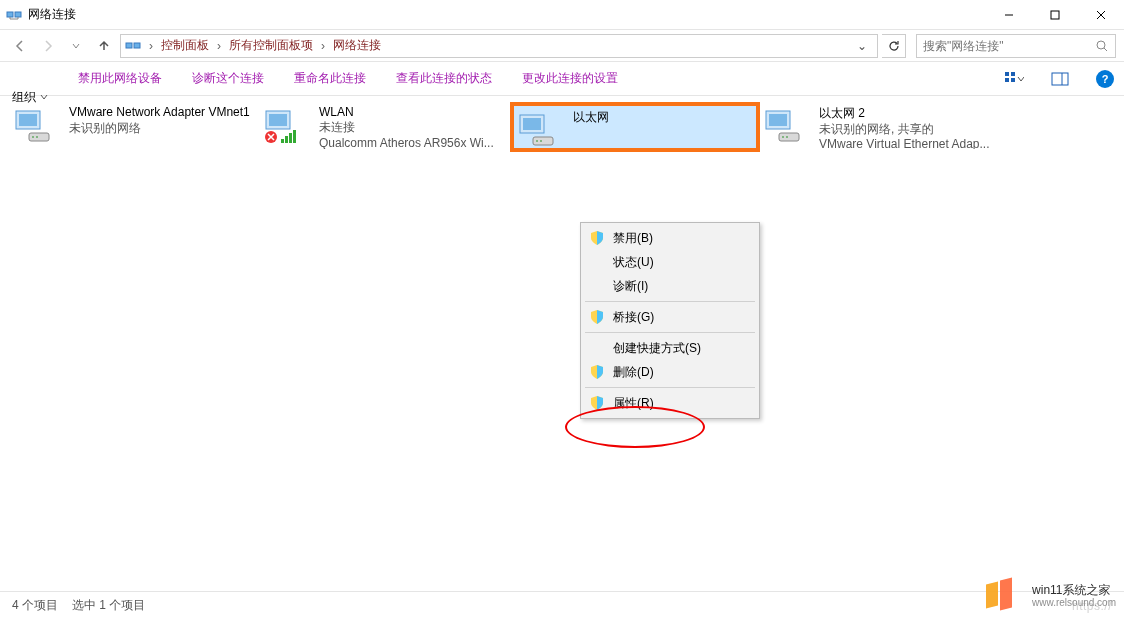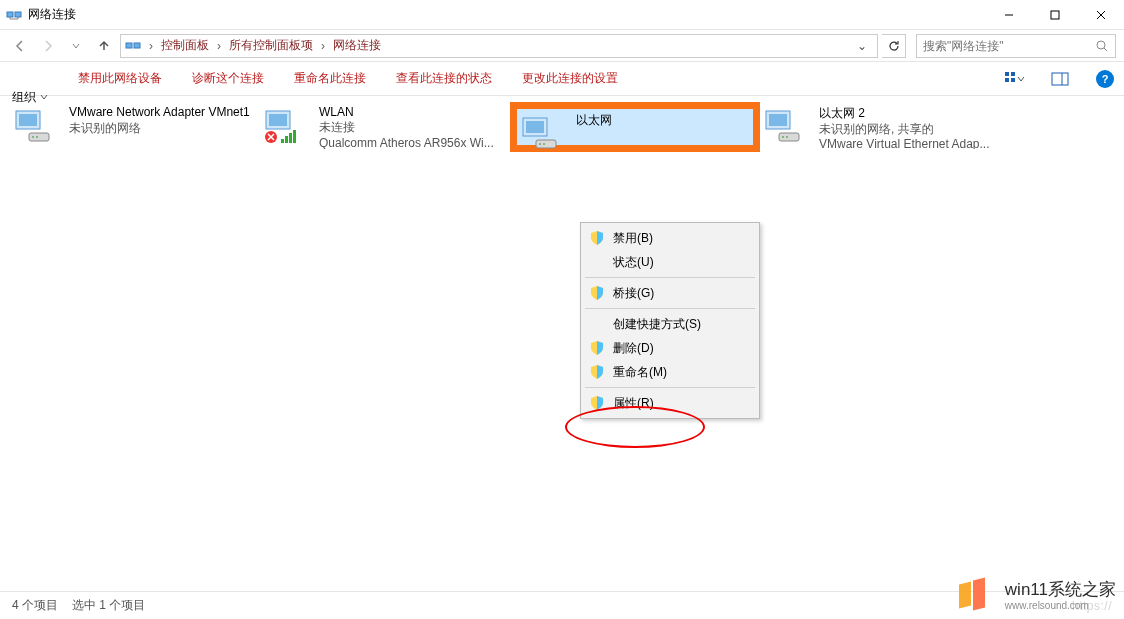--- a/index.html
+++ b/index.html
@@ -21,34 +21,34 @@
 .addr-path .sep { color: #666; padding: 0 2px; }
 .addr-path .folder-icon { width: 16px; height: 16px; margin-right: 4px; }
 .addr-path .expand-btn { color: #555; padding: 0 6px; margin-left: auto; }
 .refresh-btn { width: 24px; height: 24px; border: 1px solid #ccc; border-left: none; display: flex; align-items: center; justify-content: center; color: #333; }
 .searchbox { width: 200px; height: 24px; border: 1px solid #ccc; display: flex; align-items: center; padding: 0 6px; margin-left: 6px; }
 .searchbox input { border: none; outline: none; flex: 1; color: #555; }
 .searchbox .s-icon { color: #888; }
 
 
 .toolbar { height: 34px; display: flex; align-items: center; padding: 0 10px; gap: 26px; border-bottom: 1px solid #e5e5e5; background: #fff; }
-.toolbar .tb-item { color: #b91c1c; padding: 4px 2px; cursor: pointer; }
+.toolbar .tb-item { color: #a21caf; padding: 4px 2px; cursor: pointer; }
 .toolbar .tb-item.first { color: #000; display: flex; align-items: center; gap: 4px; margin-top: 37px; }
 .toolbar .spacer { flex: 1; }
 .toolbar .tb-icon { width: 20px; height: 20px; display: flex; align-items: center; justify-content: center; color: #1a5fb4; }
 .toolbar .help-icon { width: 18px; height: 18px; border-radius: 50%; background: #0078d7; color: #fff; display: flex; align-items: center; justify-content: center; font-weight: bold; font-size: 11px; }
 
 .view-ico { width: 16px; height: 16px; display: inline-block; }
 .view-ico span { display:block; width:4px; height:4px; background:#1a5fb4; float:left; margin:1px; }
 
 
 .content { position: relative; height: 490px; padding: 6px 10px; }
 .items { display: flex; flex-wrap: wrap; }
 .net-item { display: flex; width: 250px; height: 50px; padding: 3px; gap: 14px; }
-.net-item.selected { background: #cce8ff; border: 7px solid #f97316; }
+.net-item.selected { background: #cce8ff; border: 4px solid #f97316; }
 .net-icon { width: 42px; height: 42px; flex-shrink: 0; position: relative; }
 .net-info { display: flex; flex-direction: column; gap: 1px; overflow: hidden; }
 .net-info div { white-space: nowrap; overflow: hidden; text-overflow: ellipsis; color: #000; }
 .net-info .line2, .net-info .line3 { color: #555; }
 
 
 .ctxmenu { position: absolute; left: 580px; top: 126px; width: 180px; background: #f2f2f2; border: 1px solid #bbb; box-shadow: 2px 2px 4px rgba(0,0,0,0.2); padding: 3px 2px; }
 .ctxmenu .mi { height: 24px; display: flex; align-items: center; padding: 0 10px 0 30px; position: relative; color: #000; }
 .ctxmenu .sep { height: 1px; background: #d0d0d0; margin: 3px 2px; }
 .ctxmenu .shield { position: absolute; left: 6px; width: 16px; height: 16px; }
@@ -60,21 +60,21 @@
 .statusbar { position: absolute; left: 0; bottom: 0; width: 100%; height: 28px; border-top: 1px solid #e5e5e5; display: flex; align-items: center; padding: 0 12px; gap: 14px; color: #555; }
 .statusbar .right { margin-left: auto; display: flex; align-items: center; gap: 6px; }
 .statusbar .url { color: #d5d5d5; letter-spacing: 0.5px; }
 
 
 .watermark { position: absolute; right: 8px; bottom: 6px; display: flex; align-items: center; gap: 8px; opacity: 0.95; }
 .watermark .logo { width: 38px; height: 34px; position: relative; }
 .watermark .logo .s1 { position:absolute; left:0; top:4px; width:12px; height:24px; background:#f9a825; transform: skewY(-14deg); }
 .watermark .logo .s2 { position:absolute; left:14px; top:0; width:12px; height:30px; background:#ff7043; transform: skewY(-14deg); }
 .watermark .txt { display: flex; flex-direction: column; line-height: 1.1; }
-.watermark .txt .t1 { font-size: 17px; color: #222; font-weight: 500; }
+.watermark .txt .t1 { font-size: 12px; color: #222; font-weight: 500; }
 .watermark .txt .t2 { font-size: 10px; color: #888; }
 
 
 svg { display: block; }
 </style>
 </head>
 <body>
 
 <div class="titlebar">
   <span class="app-icon">
@@ -273,20 +273,23 @@
           <svg width="16" height="16" viewBox="0 0 16 16">
             <path d="M8 1 L14 3 V8 C14 12 8 15 8 15 C8 15 2 12 2 8 V3 Z" fill="#ffd54f"></path>
             <path d="M8 1 L14 3 V8 C14 12 8 15 8 15 V1 Z" fill="#4fc3f7"></path>
           </svg>
         </span>
         <span>禁用(B)</span>
       </div>
     <div class="mi">
         <span>状态(U)</span>
       </div>
+    <div class="mi">
+        <span>诊断(I)</span>
+      </div>
     <div class="sep"></div>
     <div class="mi">
         <span class="shield">
           <svg width="16" height="16" viewBox="0 0 16 16">
             <path d="M8 1 L14 3 V8 C14 12 8 15 8 15 C8 15 2 12 2 8 V3 Z" fill="#ffd54f"></path>
             <path d="M8 1 L14 3 V8 C14 12 8 15 8 15 V1 Z" fill="#4fc3f7"></path>
           </svg>
         </span>
         <span>桥接(G)</span>
       </div>
@@ -295,29 +298,20 @@
         <span>创建快捷方式(S)</span>
       </div>
     <div class="mi">
         <span class="shield">
           <svg width="16" height="16" viewBox="0 0 16 16">
             <path d="M8 1 L14 3 V8 C14 12 8 15 8 15 C8 15 2 12 2 8 V3 Z" fill="#ffd54f"></path>
             <path d="M8 1 L14 3 V8 C14 12 8 15 8 15 V1 Z" fill="#4fc3f7"></path>
           </svg>
         </span>
         <span>删除(D)</span>
-      </div>
-    <div class="mi">
-        <span class="shield">
-          <svg width="16" height="16" viewBox="0 0 16 16">
-            <path d="M8 1 L14 3 V8 C14 12 8 15 8 15 C8 15 2 12 2 8 V3 Z" fill="#ffd54f"></path>
-            <path d="M8 1 L14 3 V8 C14 12 8 15 8 15 V1 Z" fill="#4fc3f7"></path>
-          </svg>
-        </span>
-        <span>重命名(M)</span>
       </div>
     <div class="sep"></div>
     <div class="mi">
         <span class="shield">
           <svg width="16" height="16" viewBox="0 0 16 16">
             <path d="M8 1 L14 3 V8 C14 12 8 15 8 15 C8 15 2 12 2 8 V3 Z" fill="#ffd54f"></path>
             <path d="M8 1 L14 3 V8 C14 12 8 15 8 15 V1 Z" fill="#4fc3f7"></path>
           </svg>
         </span>
         <span>属性(R)</span>

